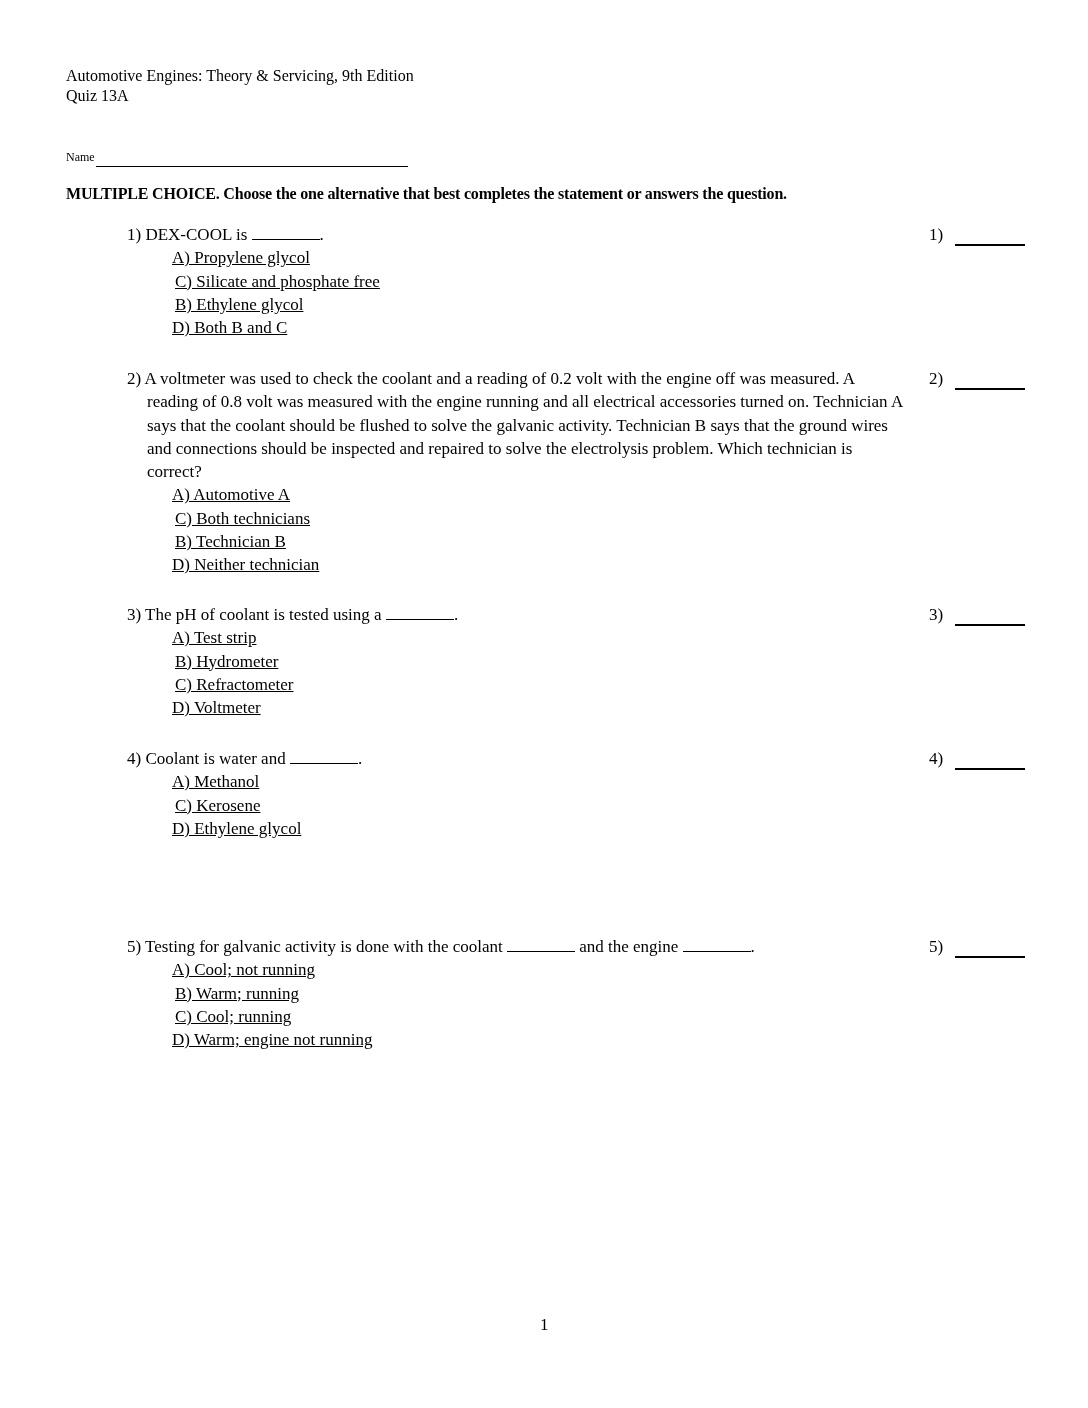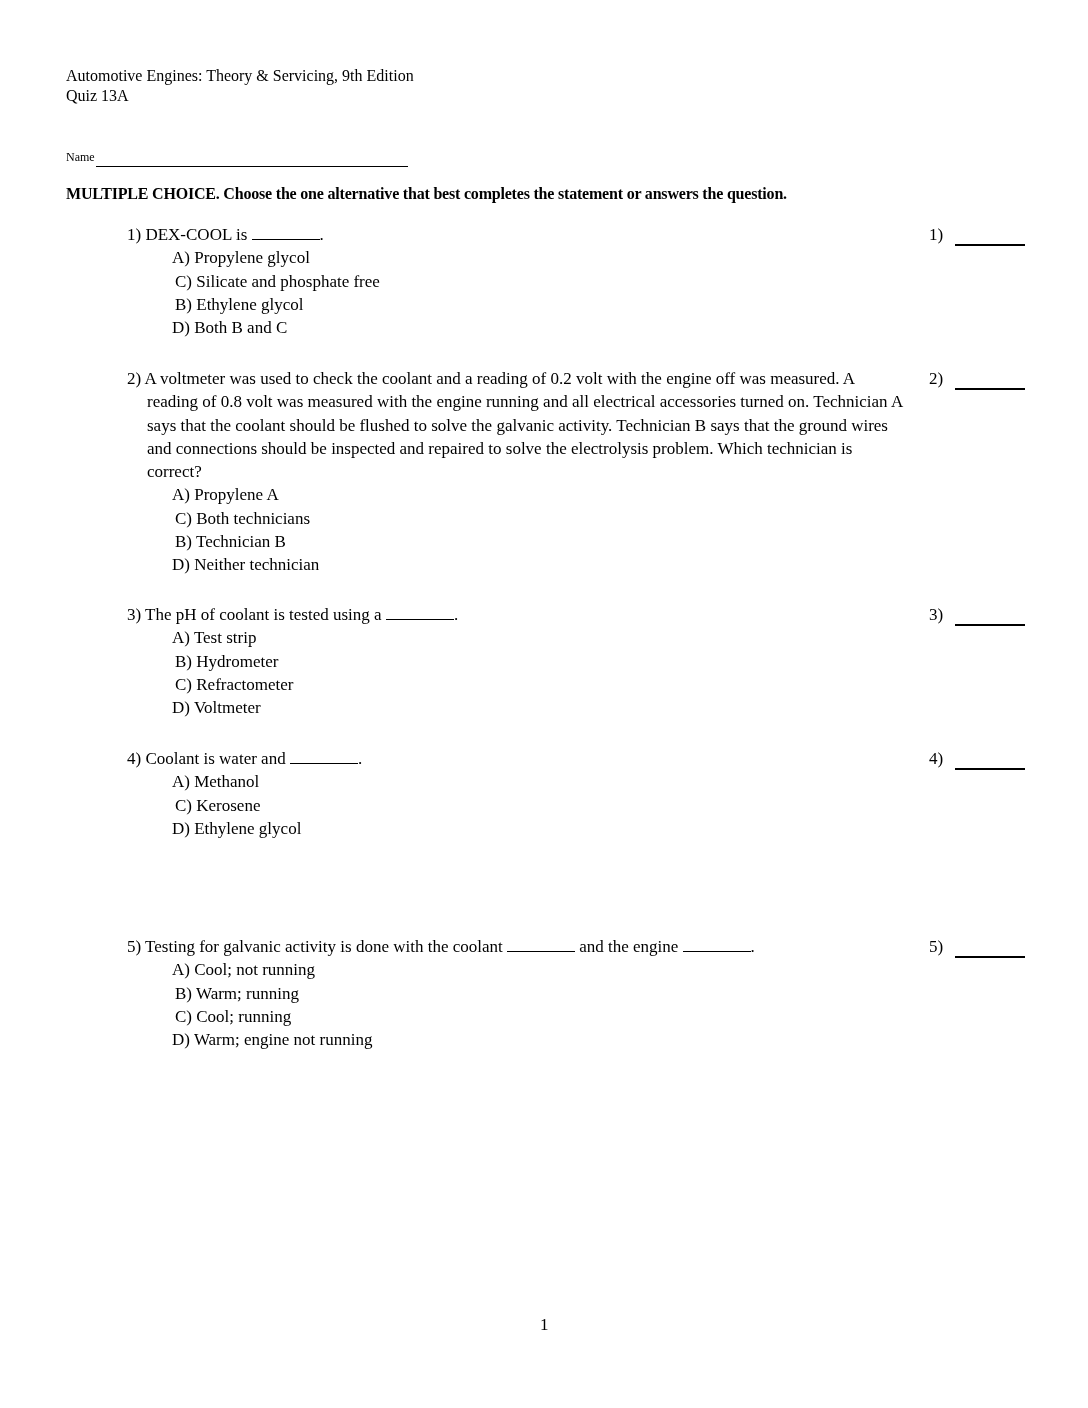--- a/index.html
+++ b/index.html
@@ -64,20 +64,21 @@
     }
     .blank {
       display: inline-block;
       width: 68px;
       border-bottom: 1px solid #000;
       height: 14px;
       vertical-align: baseline;
     }
     .options {
       margin-left: 45px;
+      text-decoration: underline;
     }
     .option {
       display: block;
       white-space: nowrap;
     }
     .option.b, .option.c {
       padding-left: 3px;
     }
     .answer-slot {
       position: absolute;
@@ -132,21 +133,21 @@
     <span class="answer-num">1)</span>
     <span class="answer-line"></span>
   </div>
 </div>
 
 <div class="question" style="top:367px;">
   <div class="q-stem">
     <span class="q-stem-text">2) A voltmeter was used to check the coolant and a reading of 0.2 volt with the engine off was measured. A reading of 0.8 volt was measured with the engine running and all electrical accessories turned on. Technician A says that the coolant should be flushed to solve the galvanic activity. Technician B says that the ground wires and connections should be inspected and repaired to solve the electrolysis problem. Which technician is correct?</span>
   </div>
   <div class="options">
-    <span class="option a">A) Propylene A</span>
+    <span class="option a">A) Automotive A</span>
     <span class="option c">C) Both technicians</span>
     <span class="option b">B) Technician B</span>
     <span class="option d">D) Neither technician</span>
   </div>
   <div class="answer-slot">
     <span class="answer-num">2)</span>
     <span class="answer-line"></span>
   </div>
 </div>
 

